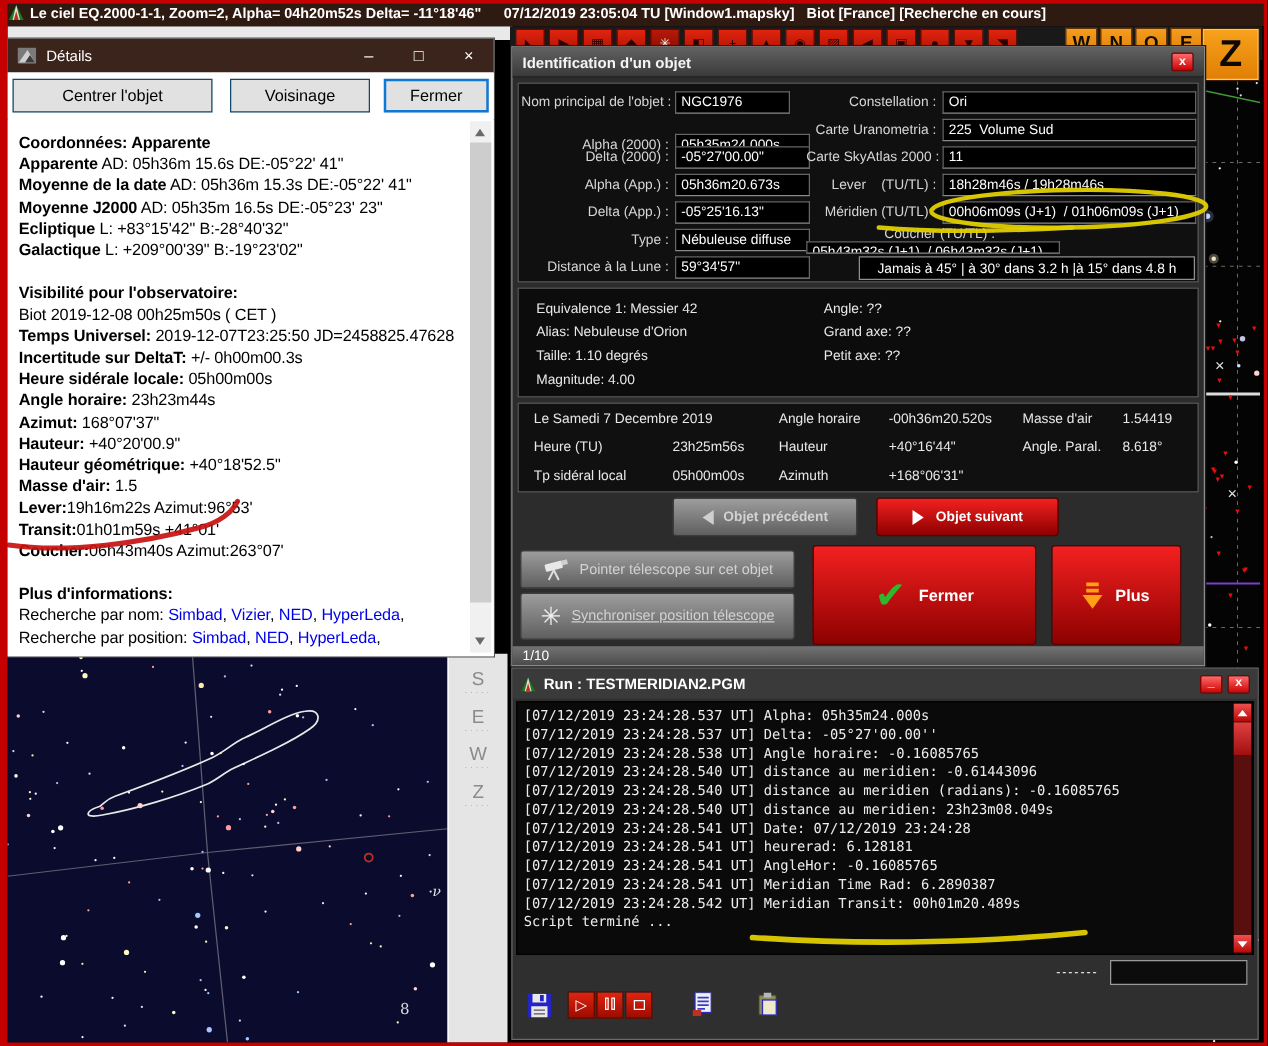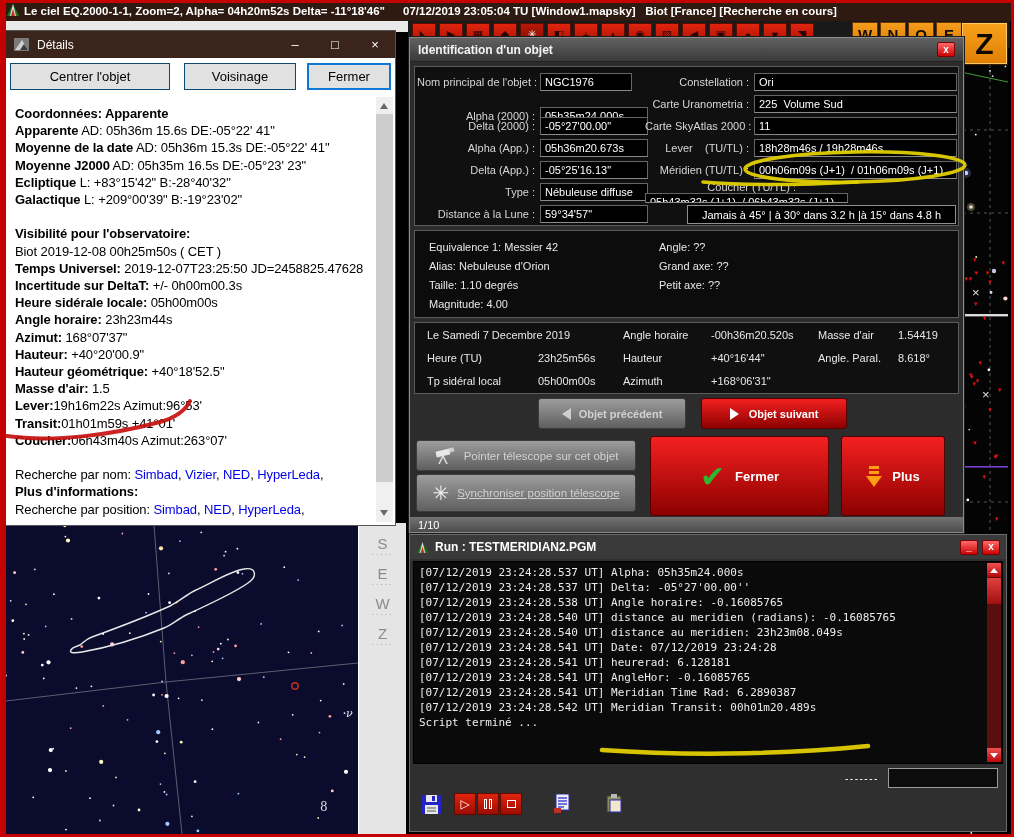--- a/index.html
+++ b/index.html
@@ -381,22 +381,22 @@
           <div class="dline"><span class="b">Heure sidérale locale:</span><span> 05h00m00s</span></div>
           <div class="dline"><span class="b">Angle horaire:</span><span> 23h23m44s</span></div>
           <div class="dline"><span class="b">Azimut:</span><span> 168°07'37"</span></div>
           <div class="dline"><span class="b">Hauteur:</span><span> +40°20'00.9"</span></div>
           <div class="dline"><span class="b">Hauteur géométrique:</span><span> +40°18'52.5"</span></div>
           <div class="dline"><span class="b">Masse d'air:</span><span> 1.5</span></div>
           <div class="dline"><span class="b">Lever:</span><span>19h16m22s Azimut:96°53'</span></div>
           <div class="dline"><span class="b">Transit:</span><span>01h01m59s +41°01'</span></div>
           <div class="dline"><span class="b">Coucher:</span><span>06h43m40s Azimut:263°07'</span></div>
           <div class="dline">&nbsp;</div>
+          <div class="dline"><span class="b">Plus d'informations:</span></div>
           <div class="dline"><span>Recherche par nom: </span><span class="lnk">Simbad</span><span>, </span><span class="lnk">Vizier</span><span>, </span><span class="lnk">NED</span><span>, </span><span class="lnk">HyperLeda</span><span>,</span></div>
-          <div class="dline"><span class="b">Plus d'informations:</span></div>
           <div class="dline"><span>Recherche par position: </span><span class="lnk">Simbad</span><span>, </span><span class="lnk">NED</span><span>, </span><span class="lnk">HyperLeda</span><span>,</span></div>
         </div>
     </div>
     <div class="d-scroll">
       <div class="d-sarrow up"></div>
       <div class="d-sthumb"></div>
       <div class="d-sarrow dn"></div>
     </div>
   </div>
 
@@ -530,20 +530,21 @@
       <span>Run : TESTMERIDIAN2.PGM</span>
       <div class="r-ctrls">
         <div class="rsq">_</div>
         <div class="rsq">x</div>
       </div>
     </div>
     <div class="r-console" id="run-console">
         <div class="cline">[07/12/2019 23:24:28.537 UT] Alpha: 05h35m24.000s</div>
         <div class="cline">[07/12/2019 23:24:28.537 UT] Delta: -05°27'00.00''</div>
         <div class="cline">[07/12/2019 23:24:28.538 UT] Angle horaire: -0.16085765</div>
+        <div class="cline">[07/12/2019 23:24:28.540 UT] distance au meridien: -0.61443096</div>
         <div class="cline">[07/12/2019 23:24:28.540 UT] distance au meridien (radians): -0.16085765</div>
         <div class="cline">[07/12/2019 23:24:28.540 UT] distance au meridien: 23h23m08.049s</div>
         <div class="cline">[07/12/2019 23:24:28.541 UT] Date: 07/12/2019 23:24:28</div>
         <div class="cline">[07/12/2019 23:24:28.541 UT] heurerad: 6.128181</div>
         <div class="cline">[07/12/2019 23:24:28.541 UT] AngleHor: -0.16085765</div>
         <div class="cline">[07/12/2019 23:24:28.541 UT] Meridian Time Rad: 6.2890387</div>
         <div class="cline">[07/12/2019 23:24:28.542 UT] Meridian Transit: 00h01m20.489s</div>
         <div class="cline">Script terminé ...</div>
       </div>
     <div class="r-scroll">

